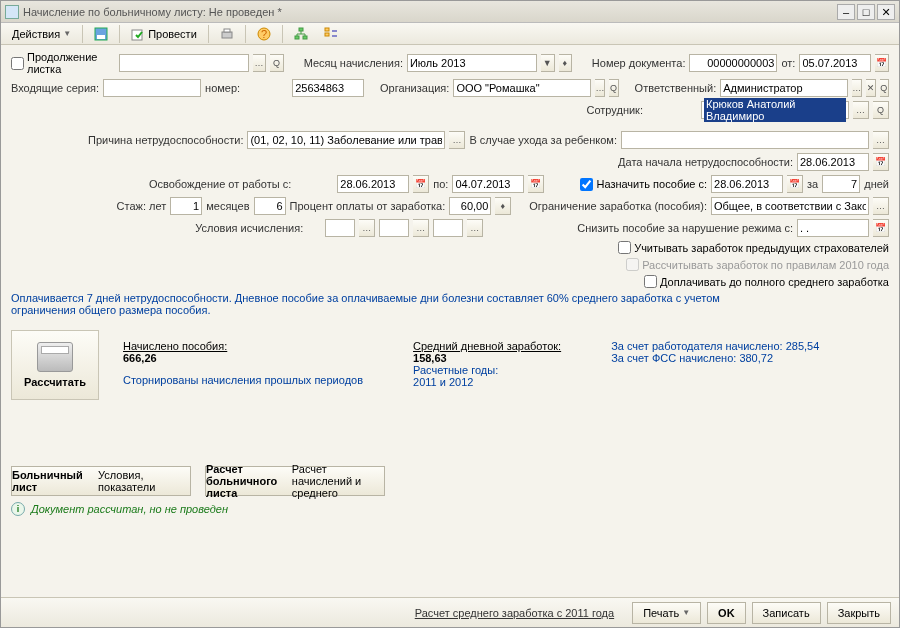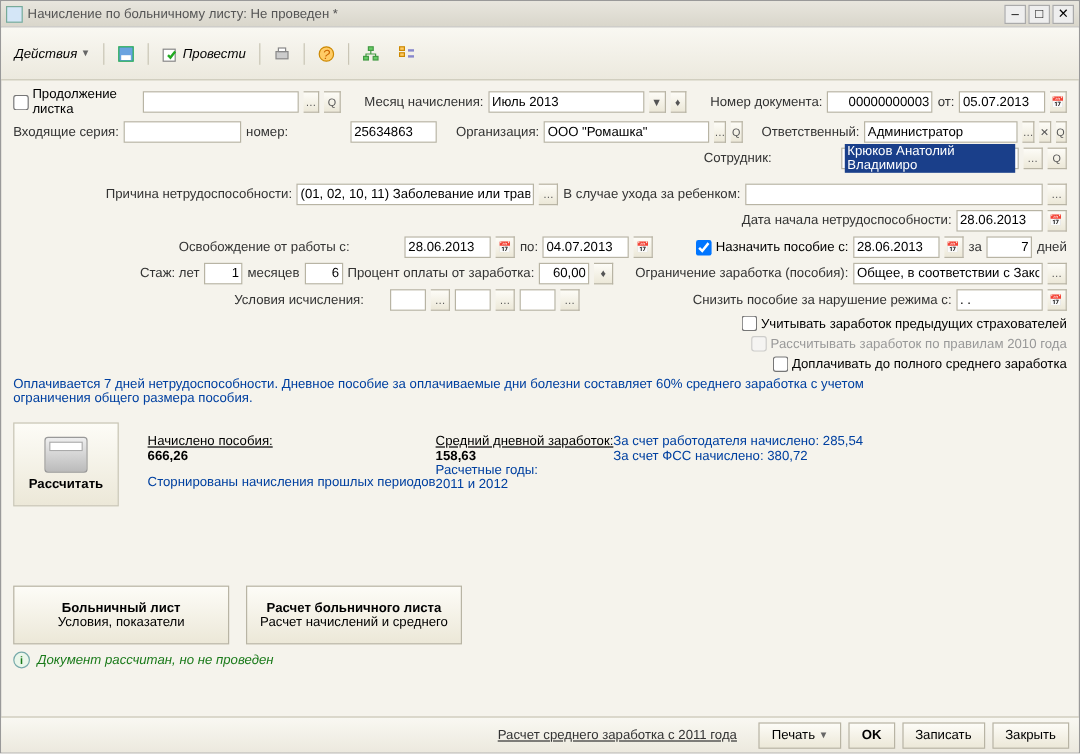--- a/index.html
+++ b/index.html
@@ -2,43 +2,43 @@
 <html><head>
 <meta charset="utf-8">
 <style>
 * { box-sizing: border-box; font-family: Tahoma, Arial, sans-serif; font-size: 11px; }
 body { margin: 0; background: #fff; }
 .window { width: 900px; height: 628px; border: 1px solid #999; background: #f5f3ec; display: flex; flex-direction: column; }
 .titlebar { height: 22px; background: linear-gradient(#e8e6de,#d9d6cb); border-bottom: 1px solid #bbb; display: flex; align-items: center; padding: 0 4px; }
 .titlebar .icon { width: 14px; height: 14px; background: #d4e6f7; border: 1px solid #7a9; margin-right: 4px; }
 .titlebar .ttl { flex: 1; color: #555; }
 .titlebar .wbtn { width: 18px; height: 16px; border: 1px solid #aaa; background: #eee; margin-left: 2px; text-align: center; line-height: 14px; cursor: pointer; }
-.toolbar { height: 44px; background: linear-gradient(#f9f8f2,#ece9de); border-bottom: 1px solid #c9c5b5; display: flex; align-items: center; padding: 0 4px; gap: 2px; font-style: italic; }
+.toolbar { height: 22px; background: linear-gradient(#f9f8f2,#ece9de); border-bottom: 1px solid #c9c5b5; display: flex; align-items: center; padding: 0 4px; gap: 2px; }
 .tbtn { height: 20px; padding: 0 6px; border: 1px solid transparent; display: flex; align-items: center; gap: 3px; cursor: pointer; }
 .tsep { width: 1px; height: 18px; background: #c9c5b5; margin: 0 2px; }
 .dd { font-size: 8px; color: #666; }
 .content { flex: 1; padding: 6px 10px; overflow: auto; }
 .row { display: flex; align-items: center; margin-bottom: 4px; gap: 4px; justify-content: flex-end; }
 .lbl { color: #333; white-space: nowrap; }
 input[type=text], .fld { height: 18px; border: 1px solid #b8b4a4; background: #fff; padding: 0 2px; font-size: 11px; }
 .fld { display: inline-flex; align-items: center; }
 .fbtn { width: 16px; height: 18px; border: 1px solid #b8b4a4; border-left: none; background: linear-gradient(#fdfcf7,#ece8d8); text-align: center; line-height: 16px; font-size: 9px; cursor: pointer; color: #555; }
 .sel { background: #1a3f8a; color: #fff; padding: 0 2px; }
 .chk { display: inline-flex; align-items: center; gap: 3px; }
 .chk input { margin: 0; }
 .blue { color: #0040a0; }
 .dis { color: #999; }
 .calcbox { width: 88px; height: 70px; border: 1px solid #c9c5b5; background: linear-gradient(#fdfcf7,#ece8d8); display: flex; flex-direction: column; align-items: center; justify-content: center; cursor: pointer; gap: 4px; }
 .calcbox .cicon { width: 36px; height: 30px; background: linear-gradient(#eee,#bbb); border: 1px solid #999; border-radius: 3px; position: relative; }
 .calcbox .cicon:before { content: ""; position: absolute; top: 3px; left: 3px; right: 3px; height: 6px; background: #fff; border: 1px solid #aaa; }
 .u { text-decoration: underline; }
 .link { color: #0040a0; cursor: pointer; }
-.summary { display: flex; margin-top: 10px; }
+.summary { display: flex; gap: 50px; margin-top: 10px; }
 .tabs { display: flex; gap: 14px; margin-top: 6px; }
-.tab { width: 180px; height: 49px; border: 1px solid #b8b4a4; background: linear-gradient(#fdfcf7,#ece8d8); display: flex; flex-direction: column; align-items: center; justify-content: center; cursor: pointer; }
+.tab { width: 180px; height: 30px; border: 1px solid #b8b4a4; background: linear-gradient(#fdfcf7,#ece8d8); display: flex; flex-direction: row; align-items: center; justify-content: center; cursor: pointer; }
 .tab b { font-weight: bold; }
 .status { display: flex; align-items: center; gap: 6px; margin-top: 6px; color: #1a7a1a; font-style: italic; }
 .status .si { width: 14px; height: 14px; border: 1px solid #7aa; border-radius: 50%; background: #eaf6ea; text-align: center; line-height: 12px; font-style: normal; color: #1a7a1a; font-weight: bold; font-size: 9px; }
 .footer { height: 30px; border-top: 1px solid #c9c5b5; background: linear-gradient(#f9f8f2,#ece9de); display: flex; align-items: center; justify-content: flex-end; padding: 0 8px; gap: 6px; text-align: center; }
 .fbtn2 { height: 22px; padding: 0 10px; border: 1px solid #b8b4a4; background: linear-gradient(#fdfcf7,#ece8d8); cursor: pointer; display: flex; align-items: center; gap: 3px; }
 .flink { color: #333; text-decoration: underline; cursor: pointer; margin-right: 12px; }
 svg { display: block; }
 .rt { text-align: right; }
 </style>
 </head>

